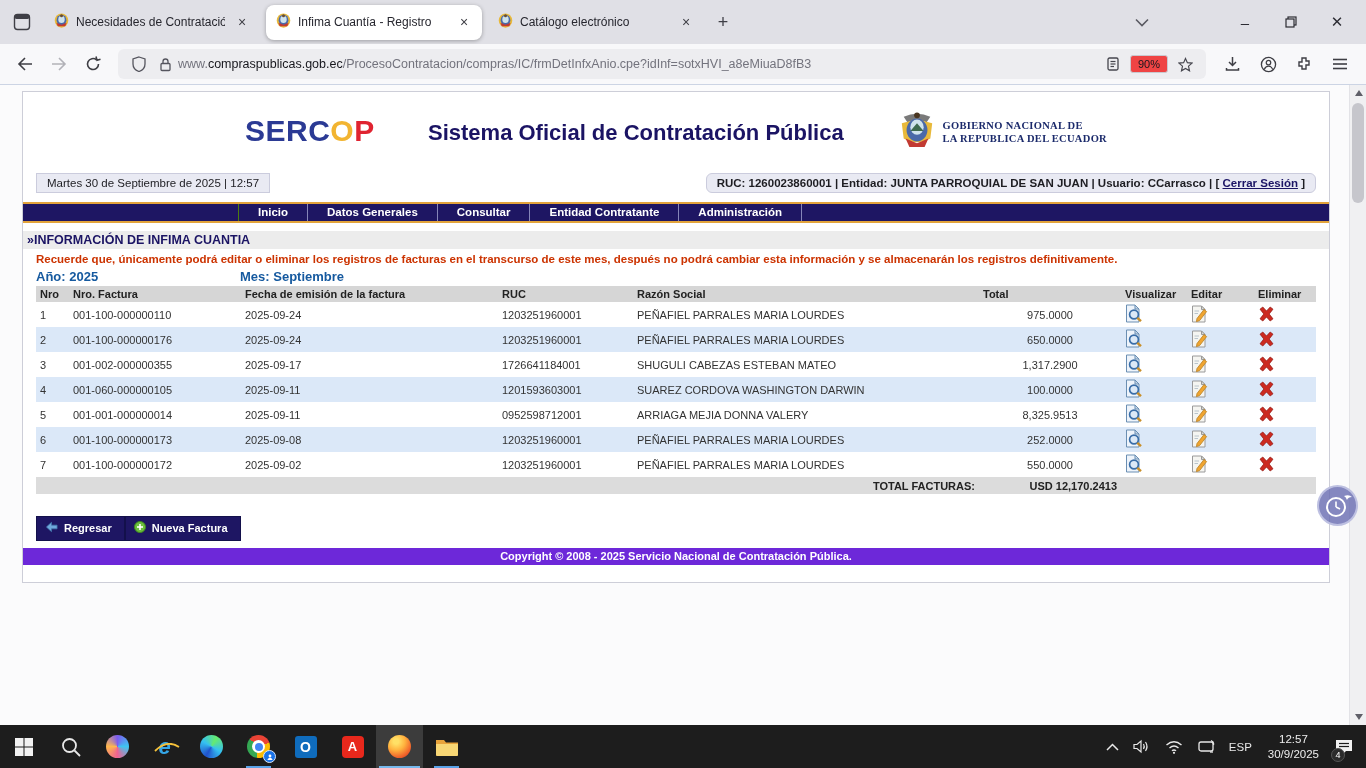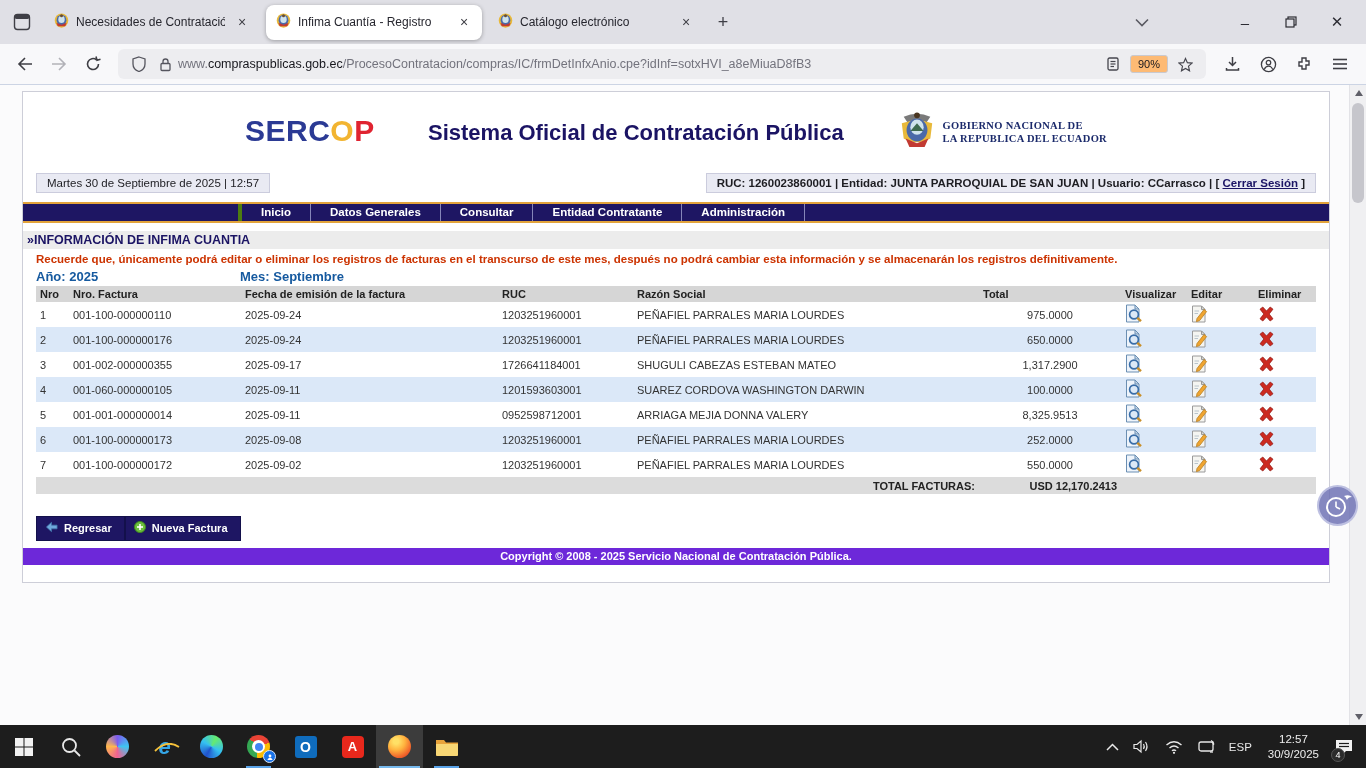--- a/index.html
+++ b/index.html
@@ -24,21 +24,21 @@
              font-size:15px; color:#2c2c33; }
 
   .toolbar { position:absolute; top:44px; left:0; width:1366px; height:41px; background:#f8f8fa;
              border-bottom:1px solid #ccd4e4; display:flex; align-items:center; padding:0 8px; }
   .nav-btn { width:34px; height:30px; display:flex; align-items:center; justify-content:center; border-radius:4px; }
   .url-box { flex:1; height:30px; background:#ededf0; border-radius:6px; display:flex;
              align-items:center; padding:0 8px; margin:0 8px; min-width:0; }
   .url-text { flex:1; font-size:12.5px; color:#73737d; white-space:nowrap; overflow:hidden; }
   .url-text .domain { color:#17171d; }
   .urlbar-icon { width:26px; height:26px; display:flex; align-items:center; justify-content:center; flex:0 0 auto; }
-  .zoom-pill { background:#fdba74; border:1px solid #c9c9cf; border-radius:3px; font-size:11px;
+  .zoom-pill { background:#ef4444; border:1px solid #c9c9cf; border-radius:3px; font-size:11px;
                color:#17171d; padding:2px 7px; margin:0 4px; flex:0 0 auto; }
   .toolbar-right { display:flex; align-items:center; }
   .toolbar-right .nav-btn { width:36px; }
 
   
   .content { position:absolute; top:85px; left:0; width:1366px; height:640px; background:#fbfbfc; }
   .page-card { position:absolute; top:6px; left:22px; width:1308px; height:492px;
                background:#fff; border:1px solid #cdced8; }
 
   .site-header { height:78px; position:relative; }
@@ -46,28 +46,28 @@
   .sercop-logo .blue { color:#2b3a94; }
   .sercop-logo .gold { color:#f2b431; }
   .sercop-logo .red  { color:#e02330; }
   .site-title { position:absolute; left:405px; top:28px; font-size:22px; font-weight:bold; color:#1b1464; }
   .gov-logo { position:absolute; right:222px; top:18px; display:flex; align-items:center; gap:7px; }
   .gov-text { font-family:"Liberation Serif", serif; font-weight:bold; font-size:10.5px;
               color:#1b2a6b; line-height:1.25; letter-spacing:.3px; }
 
   .info-bar { display:flex; justify-content:space-between; align-items:center; padding:0 13px; height:26px; }
   .info-box { background:#e9eaf3; border:1px solid #cbccdd; padding:3px 10px; font-size:11.5px; color:#1d1d22; }
-  .info-box.session { font-weight:bold; }
+  .info-box.session { font-weight:bold;border-radius:6px; }
   .logout-link { color:#1b1464; text-decoration:underline; font-weight:bold; }
 
   .nav-bar { height:21px; background:#1e1663; border-top:2px solid #e2a33b; border-bottom:2px solid #e2a33b;
              display:flex; padding-left:215px; margin-top:6px; }
   .menu-item { color:#fff; font-size:11.5px; font-weight:bold; padding:2px 19px 0;
                border-right:1px solid #8585b8; }
-  .menu-item:first-child { border-left:4px solid #4d7c0f; }
+  .menu-item:first-child { border-left:1px solid #4d7c0f; }
 
   .breadcrumb { margin-top:8px; background:#ececec; padding:2px 4px; font-size:12.5px;
                 font-weight:bold; color:#1b1464; display:flex; align-items:center; }
   .section-title { color:#15599f; font-weight:bold; font-size:13px; margin:4px 0 0 13px; }
   .warning-text { color:#cc3300; font-weight:bold; font-size:11.5px; margin:4px 0 0 13px; }
   .year-month { display:flex; margin:4px 0 2px 13px; font-weight:bold; font-size:13px; color:#15599f; }
   .year-month .year { width:204px; }
 
   table.invoice-table { margin-left:13px; border-collapse:collapse; table-layout:fixed;
                         width:1280px; font-size:11px; color:#333; }

